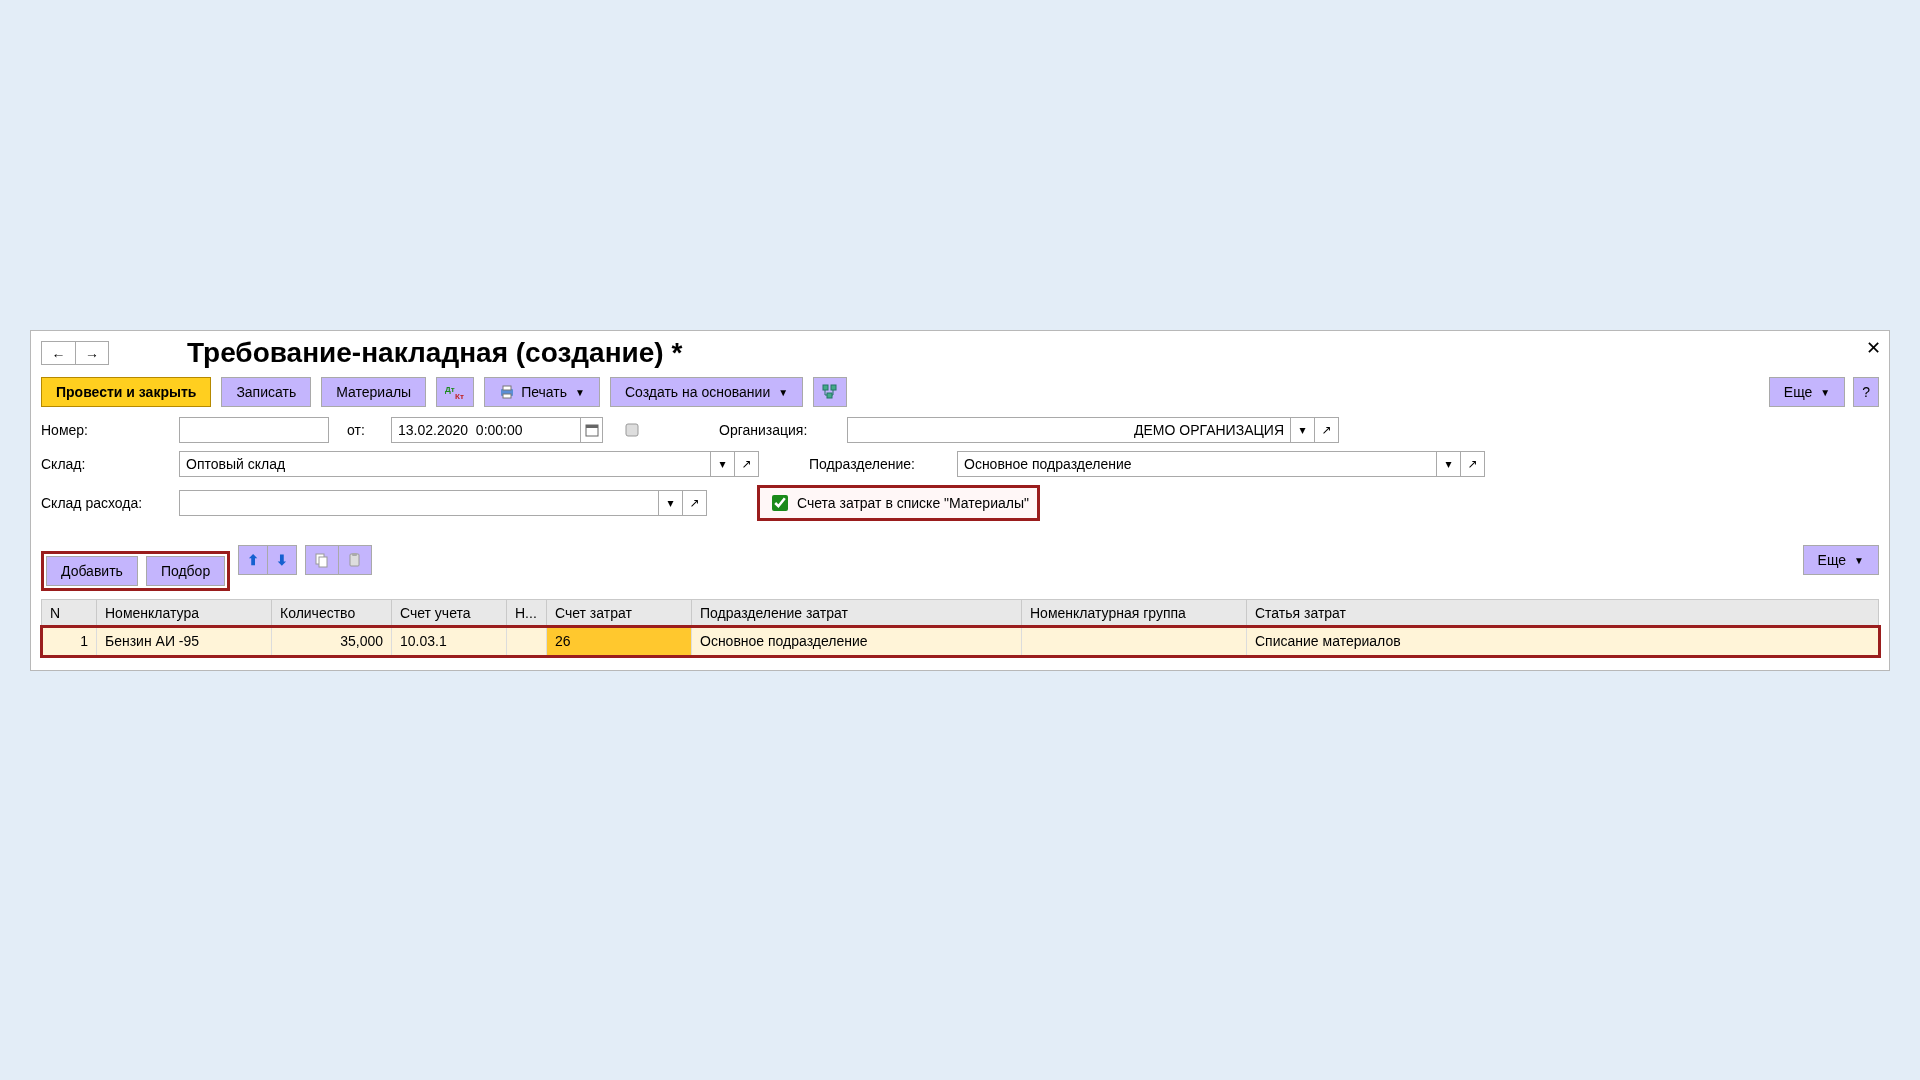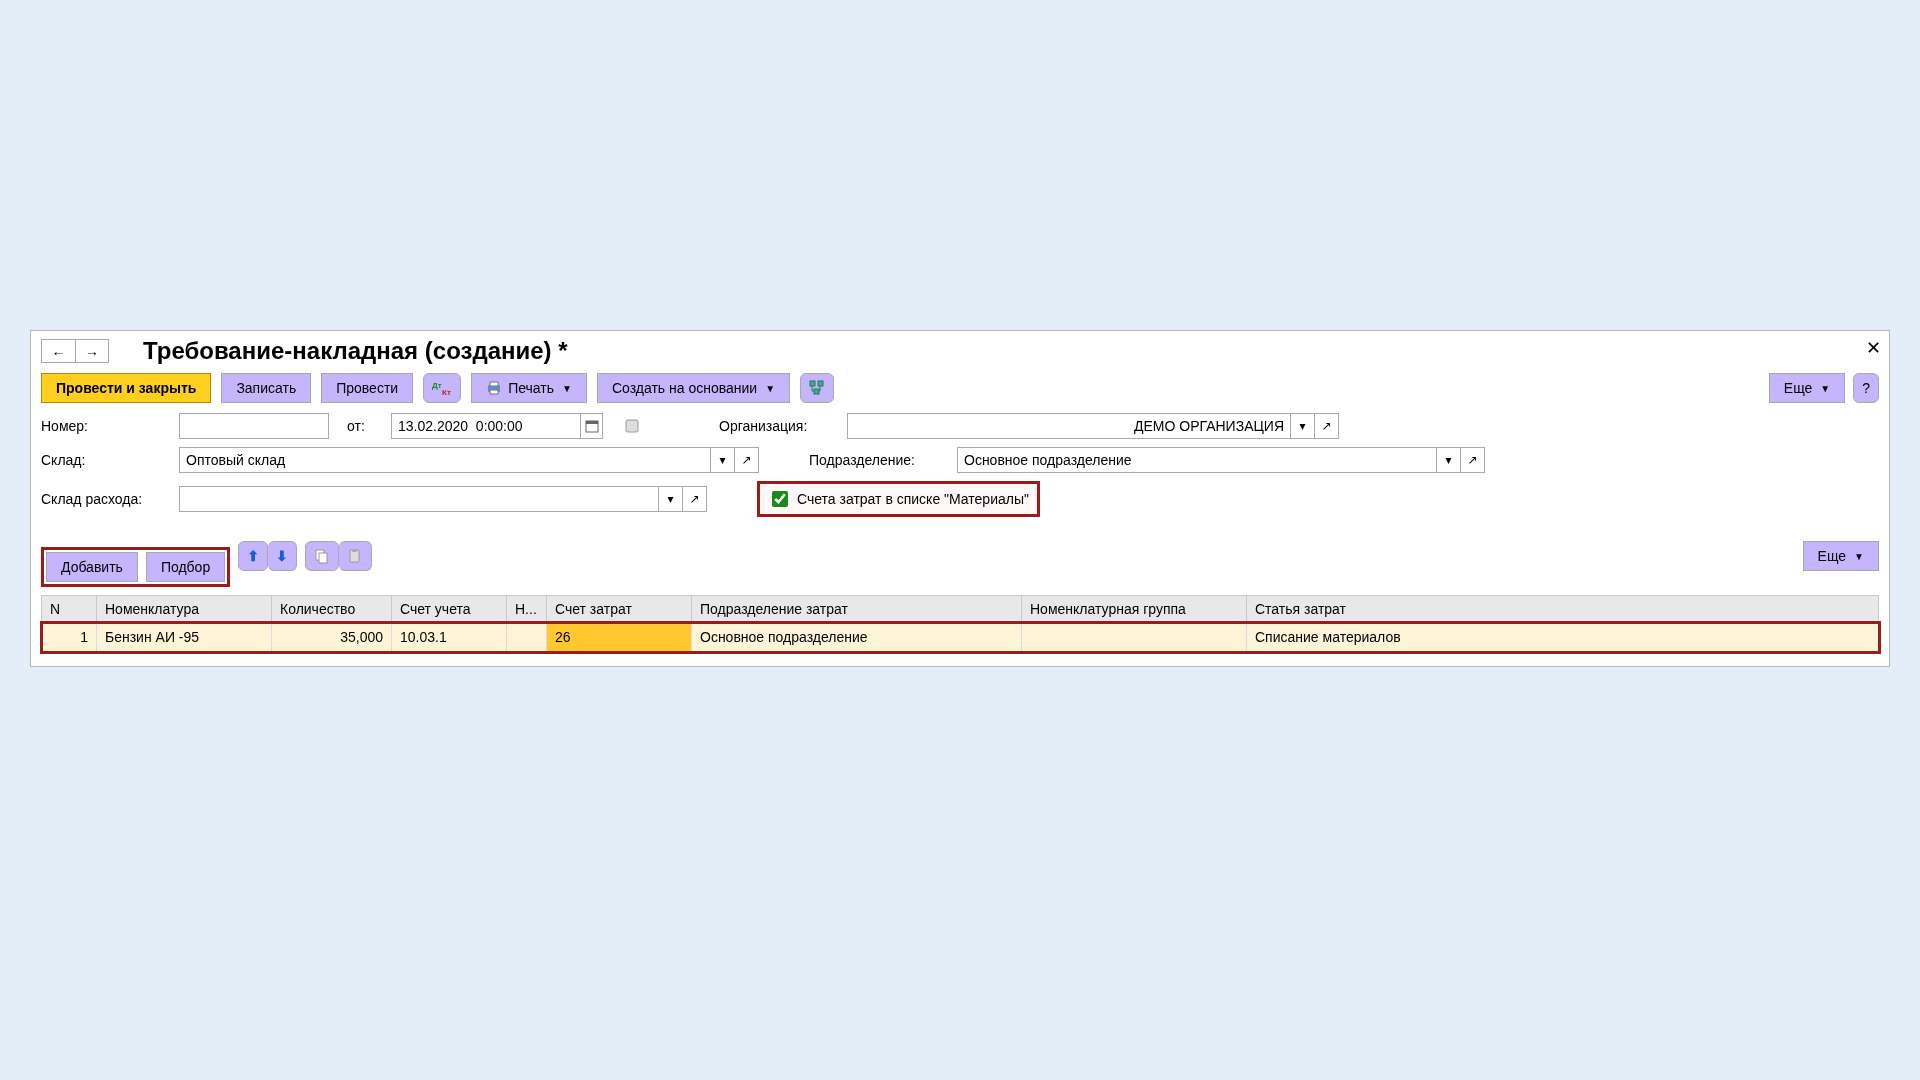--- a/index.html
+++ b/index.html
@@ -3,26 +3,26 @@
 <meta charset="utf-8">
 <style>
   * { box-sizing: border-box; font-family: Arial, sans-serif; }
   body { margin:0; background:#e3edf7; width:1920px; height:1080px; overflow:hidden; }
   .stage { padding:40px 30px; }
   .window { background:#fff; border:1px solid #b8b8b8; padding:6px 10px 14px 10px; position:relative; }
   .titlebar { display:flex; align-items:center; gap:10px; margin-bottom:8px; }
   .navbtn { width:34px; height:24px; border:1px solid #a9a9a9; background:#fff; display:flex; align-items:center; justify-content:center; font-size:14px; cursor:pointer; }
   .navgroup{display:flex;}
   .navgroup .navbtn:first-child{border-right:none;}
-  .title { font-size:24px; font-weight:bold; margin-left:24px; }
+  .title { font-size:28px; font-weight:bold; margin-left:68px; }
   .close-x { position:absolute; right:8px; top:6px; font-size:18px; cursor:pointer; }
   .toolbar { display:flex; align-items:center; gap:10px; margin-bottom:10px; }
   .btn { height:30px; padding:0 14px; border:1px solid #a9a9a9; background:#c4b5fd; display:flex; align-items:center; font-size:14px; cursor:pointer; gap:6px; white-space:nowrap; }
   .btn.primary { background:#ffcf1f; border-color:#b58900; font-weight:bold; }
-  .btn.icon { padding:4px 8px;border-radius:6px; }
+  .btn.icon { padding:4px 8px; }
   .caret { font-size:10px; margin-left:2px; }
   .form { display:flex; flex-direction:column; gap:8px; font-size:14px; }
   .form-row { display:flex; align-items:center; gap:18px; }
   .lbl { min-width:120px; }
   .lbl.sm{min-width:26px;}
   .inp { height:26px; border:1px solid #a9a9a9; background:#fff; padding:0 6px; font-size:14px; }
   .inpgroup{display:flex;}
   .inpbtn{width:24px;height:26px;border:1px solid #a9a9a9;border-left:none;background:#fff;display:flex;align-items:center;justify-content:center;font-size:12px;cursor:pointer;}
   .check-wrap{display:flex;align-items:center;gap:6px;padding:4px 8px;border:3px solid #9a1d1d; background:#fff7f7;}
   .check-wrap input{width:16px;height:16px;accent-color:#1a8a1a;}
@@ -57,21 +57,21 @@
       <div class="navgroup">
         <div class="navbtn">←</div>
         <div class="navbtn">→</div>
       </div>
       <div class="title">Требование-накладная (создание) *</div>
     </div>
 
     <div class="toolbar">
       <div class="btn primary">Провести и закрыть</div>
       <div class="btn">Записать</div>
-      <div class="btn">Провести</div>
+      <div class="btn">Материалы</div>
       <div class="btn icon">
         <svg width="20" height="16">
             <text x="0" y="8" font-size="8" fill="#1a8a1a" font-weight="bold">Дт</text>
             <text x="10" y="15" font-size="8" fill="#c02020" font-weight="bold">Кт</text>
           </svg>
       </div>
       <div class="btn">
         <svg width="16" height="14">
             <rect x="2" y="4" width="12" height="7" fill="#5a8ed6" rx="1"></rect>
             <rect x="4" y="1" width="8" height="4" fill="#fff" stroke="#777"></rect>

